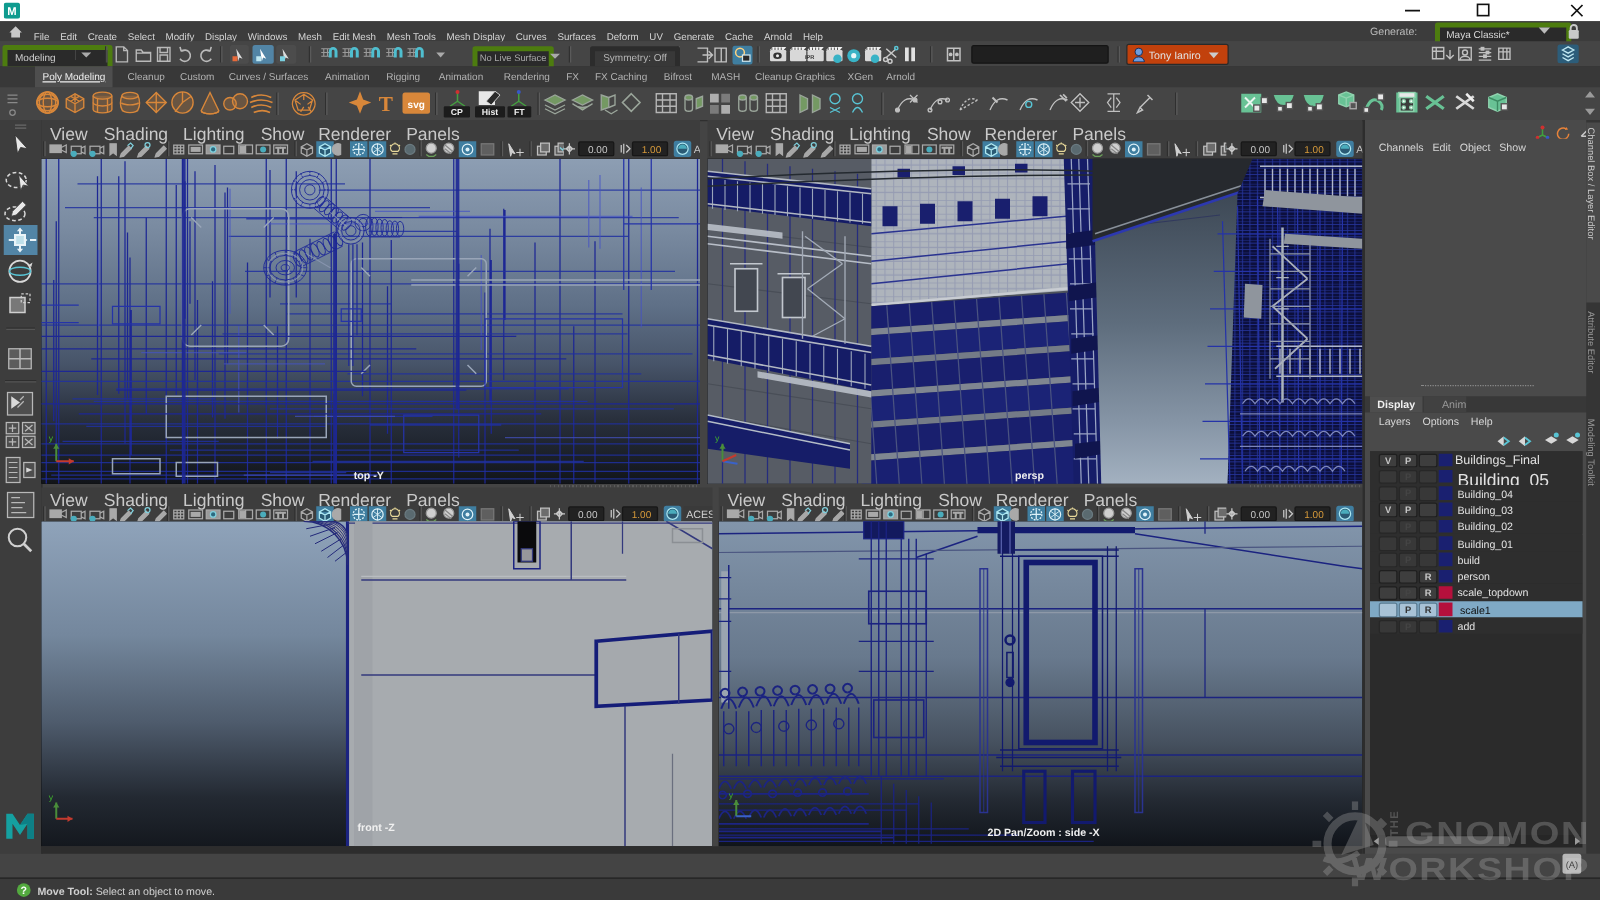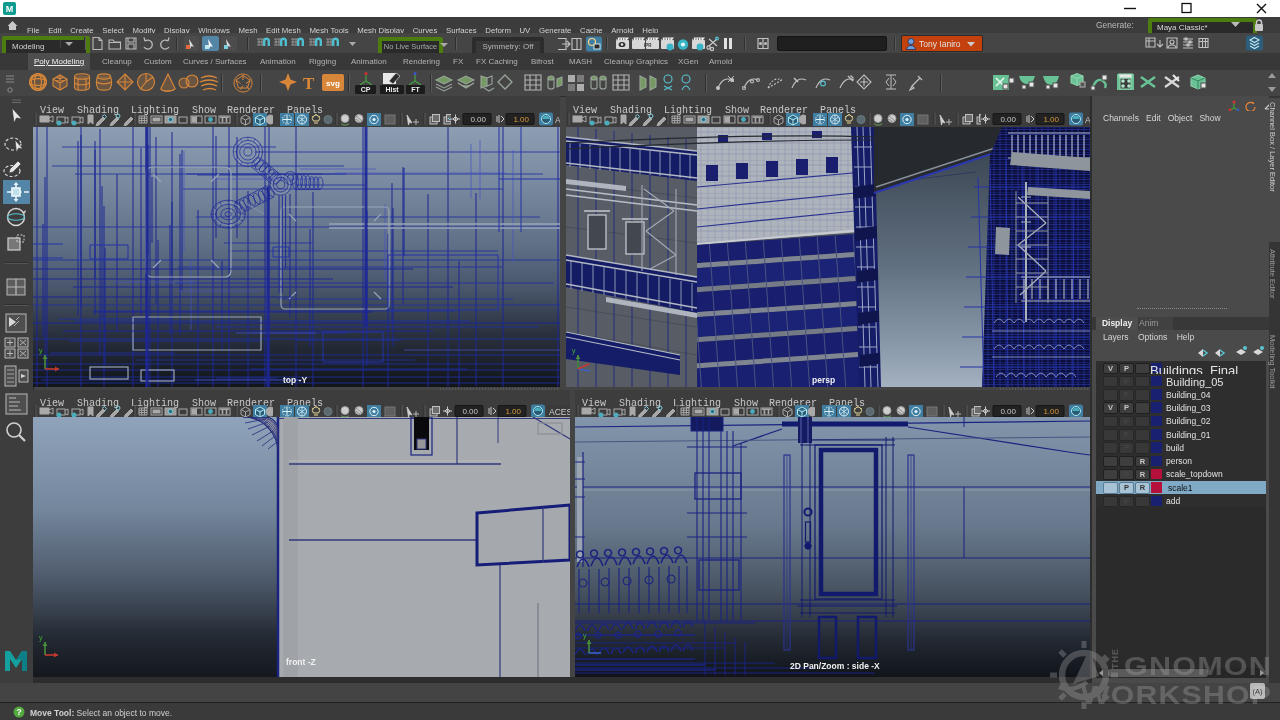--- a/index.html
+++ b/index.html
@@ -17,21 +17,21 @@
   
   #shelftabs{left:0;top:53px;width:1280px;height:17px;background:#383838;}
   .stab{position:absolute;top:0;height:17px;line-height:18px;padding:0 6px;font-size:8px;color:#b2b2b2;}
   .stab.active{background:#4e4e4e;color:#f0f0f0;text-decoration:underline;}
   #shelfrow{left:0;top:70px;width:1280px;height:26px;background:#454545;border-bottom:1px solid #2f2f2f;}
   
   #leftcol{left:0;top:96px;width:33px;height:587px;background:#3d3d3d;border-right:1px solid #2e2e2e;}
   
   .vp{position:absolute;background:#3d3d3d;}
   .vpmenu{position:absolute;left:0;top:0;width:100%;height:16px;}
-  .vpmenu span{display:inline-block;color:#c9c9c9;font-size:10px;font-family:Liberation Mono, monospace;}
+  .vpmenu span{display:inline-block;color:#c9c9c9;font-size:14px;}
   .vpcanvas{position:absolute;background:#000;}
   
   #rightpanel{left:1092px;top:96px;width:188px;height:587px;background:#4a4a4a;}
   
   #melbar{left:0;top:683px;width:1280px;height:19px;background:#2b2b2b;}
   #helpbar{left:0;top:702px;width:1280px;height:18px;background:#3a3a3a;border-top:1px solid #222;}
 </style></head>
 <body>
 <div id="root">
 
@@ -1109,21 +1109,21 @@
           <path d="M25 2.5 l1.5 2 -2.5 .5 z" fill="#e8833a" stroke="none"></path>
 <path d="M37 10 l6-6 m-6 6 h8" stroke="#c9c9c9"></path>
           <path d="M42 3 l2 2" stroke="#c9c9c9"></path>
         </g>
     </svg>
     <div class="abs" style="left:11px;top:17px;font-size:8.5px;color:#d6d6d6">Channels&nbsp;&nbsp;&nbsp;Edit&nbsp;&nbsp;&nbsp;Object&nbsp;&nbsp;&nbsp;Show</div>
     <div class="abs" style="left:45px;top:212px;width:90px;border-top:1px dotted #8a8a8a"></div>
 
     <div class="abs" style="left:0;top:221px;width:178px;height:13px;background:#383838">
       <div class="abs" style="left:4px;top:0;width:42px;height:13px;background:#4e4e4e;color:#f0f0f0;font-size:8.5px;font-weight:bold;text-align:center;line-height:13px">Display</div>
-      <div class="abs" style="left:47px;top:0;width:34px;height:13px;background:#414141;color:#9a9a9a;font-size:8.5px;text-align:left;line-height:13px">Anim</div>
+      <div class="abs" style="left:47px;top:0;width:34px;height:13px;background:#414141;color:#9a9a9a;font-size:8.5px;text-align:right;line-height:13px">Anim</div>
     </div>
     <div class="abs" style="left:11px;top:236px;font-size:8.5px;color:#d6d6d6">Layers&nbsp;&nbsp;&nbsp;&nbsp;Options&nbsp;&nbsp;&nbsp;&nbsp;Help</div>
     <svg class="abs" style="left:104px;top:248px" width="70" height="13">
       <g id="lyr1">
           <path d="M2 9 l5-4 v8 z" fill="#d8d8d8"></path>
           <path d="M7 6 l4 3 -4 3" fill="none" stroke="#58c4d4" stroke-width="1.5"></path>
         </g>
       <use href="#lyr1" x="17"></use>
       <g transform="translate(38,0)">
           <path d="M2 8 l5-3 5 3 -5 3 z" fill="#d8d8d8"></path>
@@ -1134,28 +1134,28 @@
           <circle cx="11" cy="4" r="2" fill="#58c4d4"></circle>
         </g>
     </svg>
 
     <div class="abs" id="layerlist" style="left:4px;top:265px;width:170px;height:146px;background:#2e2e2e">
         <div class="abs" style="left:0;top:0.0px;width:170px;height:13.3px;background:#2e2e2e">
           <div class="abs" style="left:7px;top:1.5px;width:13px;height:9.5px;background:#3e3e3e;border:1px solid #1f1f1f;border-radius:2px;font-size:7.5px;color:#c8c8c8;text-align:center;line-height:9.5px;font-weight:bold">V</div>
           <div class="abs" style="left:23px;top:1.5px;width:13px;height:9.5px;background:#3e3e3e;border:1px solid #1f1f1f;border-radius:2px;font-size:7.5px;color:#c8c8c8;text-align:center;line-height:9.5px;font-weight:bold">P</div>
           <div class="abs" style="left:39px;top:1.5px;width:13px;height:9.5px;background:#3e3e3e;border:1px solid #1f1f1f;border-radius:2px;font-size:7.5px;color:#454545;text-align:center;line-height:9.5px;font-weight:bold"></div>
           <div class="abs" style="left:55px;top:1.5px;width:11px;height:10.5px;background:#1a2070"></div>
-          <div class="abs" style="left:54px;top:2px;font-size:13px;color:#e2e2e2">Buildings_Final</div>
+          <div class="abs" style="left:68px;top:2px;font-size:10px;color:#e2e2e2">Buildings_Final</div>
         </div>
         <div class="abs" style="left:0;top:13.3px;width:170px;height:13.3px;background:#2e2e2e">
           <div class="abs" style="left:7px;top:1.5px;width:13px;height:9.5px;background:#383838;border:1px solid #272727;border-radius:2px;font-size:7.5px;color:#454545;text-align:center;line-height:9.5px;font-weight:bold"></div>
           <div class="abs" style="left:23px;top:1.5px;width:13px;height:9.5px;background:#383838;border:1px solid #272727;border-radius:2px;font-size:7.5px;color:#454545;text-align:center;line-height:9.5px;font-weight:bold">P</div>
           <div class="abs" style="left:39px;top:1.5px;width:13px;height:9.5px;background:#383838;border:1px solid #272727;border-radius:2px;font-size:7.5px;color:#454545;text-align:center;line-height:9.5px;font-weight:bold"></div>
           <div class="abs" style="left:55px;top:1.5px;width:11px;height:10.5px;background:#1a2070"></div>
-          <div class="abs" style="left:70px;top:2px;font-size:11px;color:#e2e2e2">Building_05</div>
+          <div class="abs" style="left:70px;top:2px;font-size:14px;color:#e2e2e2">Building_05</div>
         </div>
         <div class="abs" style="left:0;top:26.6px;width:170px;height:13.3px;background:#2e2e2e">
           <div class="abs" style="left:7px;top:1.5px;width:13px;height:9.5px;background:#383838;border:1px solid #272727;border-radius:2px;font-size:7.5px;color:#454545;text-align:center;line-height:9.5px;font-weight:bold"></div>
           <div class="abs" style="left:23px;top:1.5px;width:13px;height:9.5px;background:#383838;border:1px solid #272727;border-radius:2px;font-size:7.5px;color:#454545;text-align:center;line-height:9.5px;font-weight:bold">P</div>
           <div class="abs" style="left:39px;top:1.5px;width:13px;height:9.5px;background:#383838;border:1px solid #272727;border-radius:2px;font-size:7.5px;color:#454545;text-align:center;line-height:9.5px;font-weight:bold"></div>
           <div class="abs" style="left:55px;top:1.5px;width:11px;height:10.5px;background:#1a2070"></div>
           <div class="abs" style="left:70px;top:2px;font-size:8.5px;color:#e2e2e2">Building_04</div>
         </div>
         <div class="abs" style="left:0;top:39.9px;width:170px;height:13.3px;background:#2e2e2e">
           <div class="abs" style="left:7px;top:1.5px;width:13px;height:9.5px;background:#3e3e3e;border:1px solid #1f1f1f;border-radius:2px;font-size:7.5px;color:#c8c8c8;text-align:center;line-height:9.5px;font-weight:bold">V</div>

